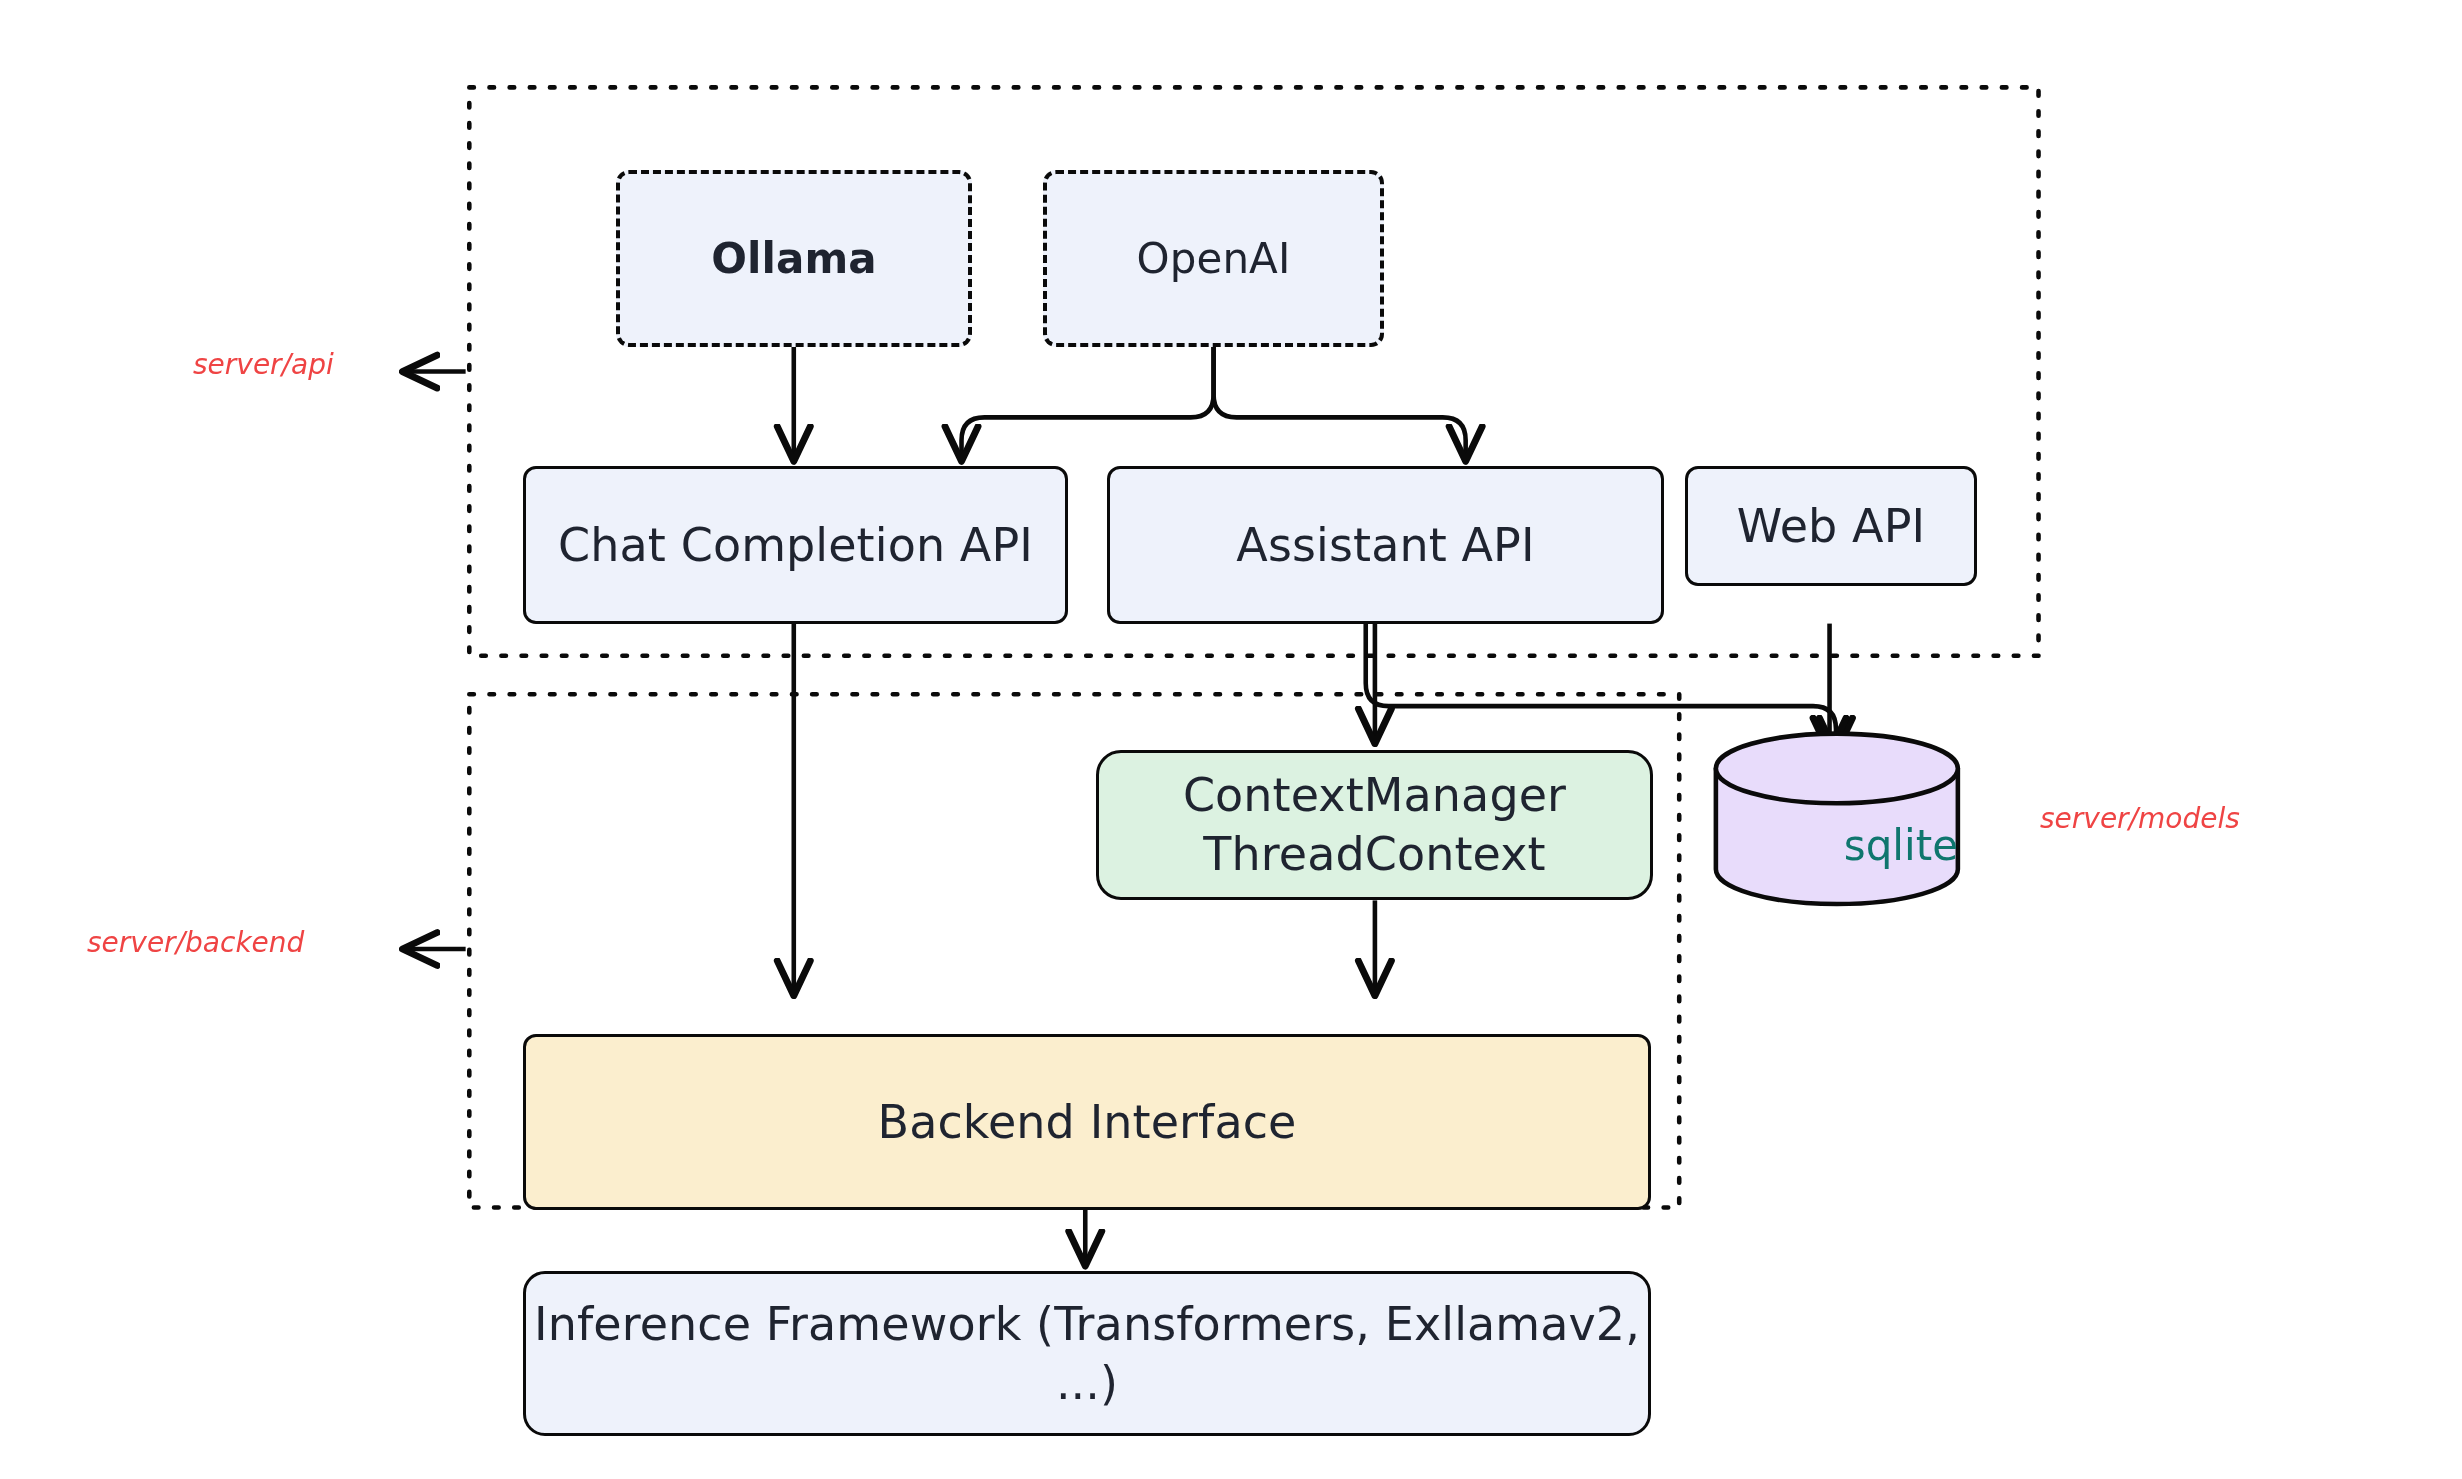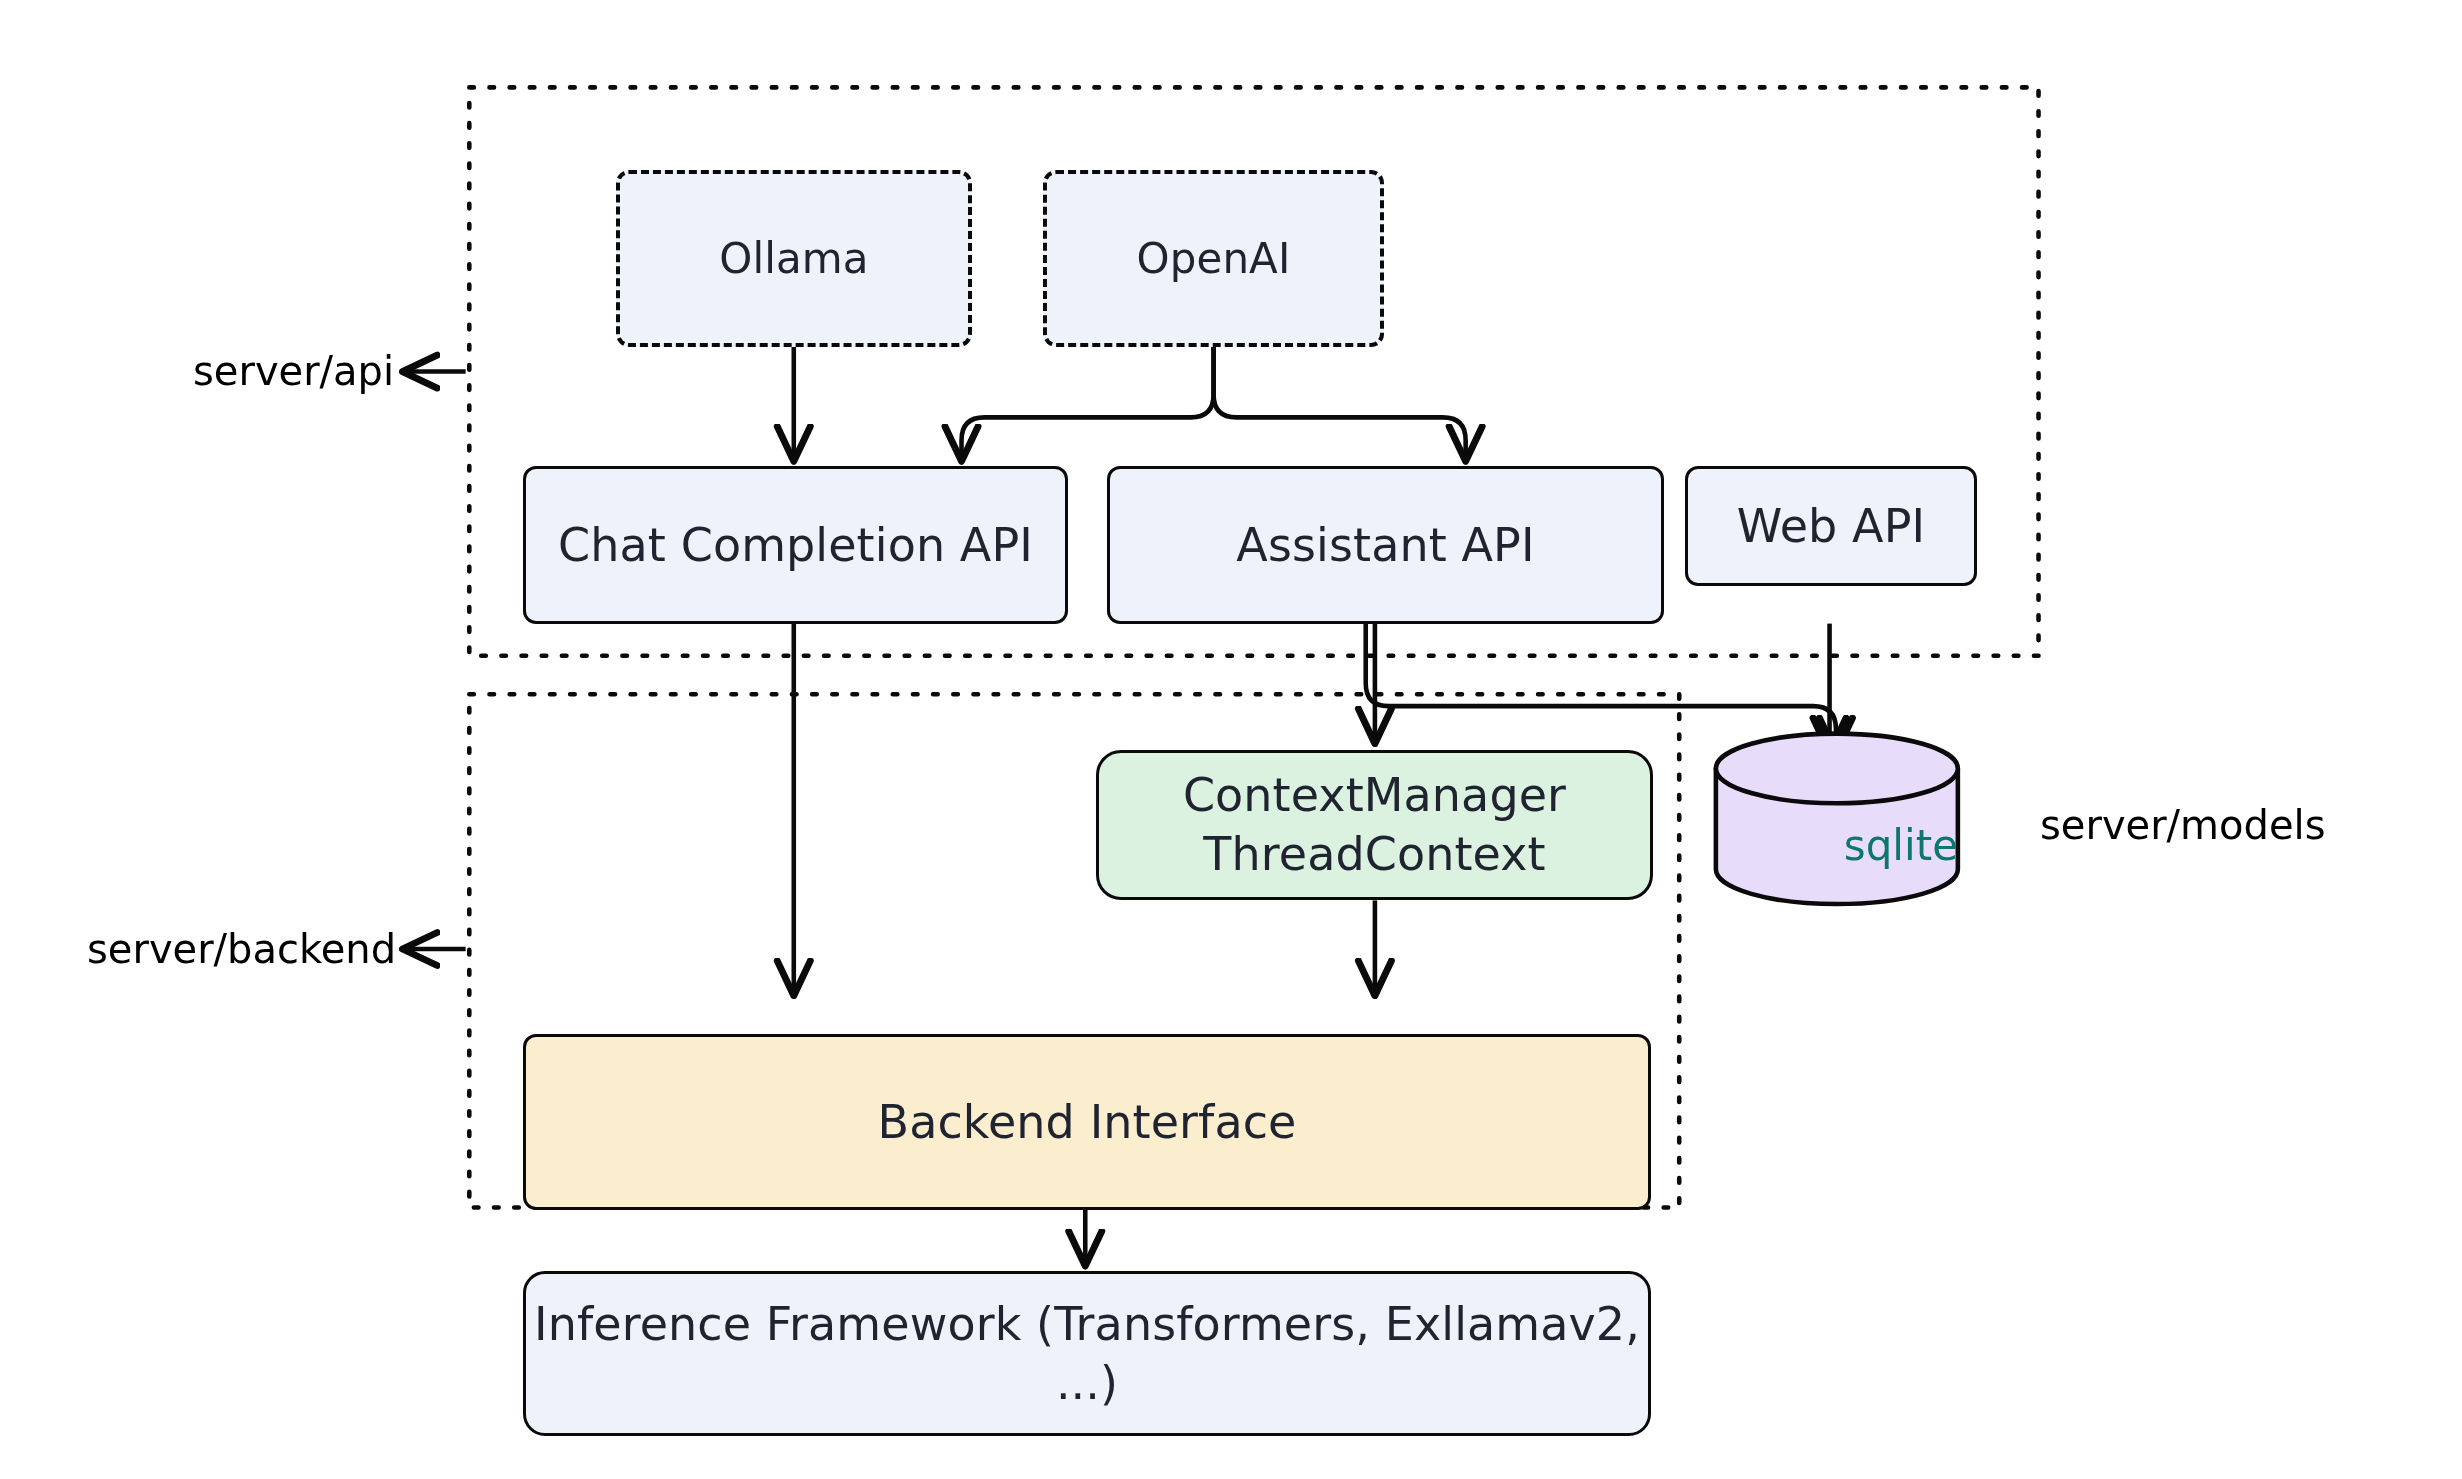--- a/index.html
+++ b/index.html
@@ -46,23 +46,24 @@
     border: 4.6px dashed #0a0a0a;
     border-radius: 13px;
     background: #eef2fb;
     font-size: 42px;
   }
   .fill-blue   { background: #eef2fb; }
   .fill-green  { background: #dcf2e1; border-radius: 25px; }
   .fill-yellow { background: #fbeece; }
   .group-label {
     position: absolute;
-    font-size: 40px;
-    color: #000000;
+    font-size: 28px;
+    color: #ef4444;
     white-space: nowrap;
+    font-style: italic;
   }
   .cyl-label {
     position: absolute;
     font-size: 42px;
     color: #0f766e;
     text-align: right;
     white-space: nowrap;
   }
   .two-line { white-space: pre-line; }
 </style>
@@ -107,21 +108,21 @@
       <ellipse cx="2004" cy="838" rx="132" ry="38" fill="#e8dcfb" stroke="#0a0a0a" stroke-width="5"></ellipse>
     </g>
   </svg>
 
   <div class="group-label" style="left:193px; top:348px;">server/api</div>
 
   <div class="group-label" style="left:87px; top:926px;">server/backend</div>
 
   <div class="group-label" style="left:2040px; top:802px;">server/models</div>
 
-  <div class="node node-dashed fill-blue" style="left:616px; top:170px; width:356px; height:177px;">Ollama</div>
+  <div class="node node-dashed fill-blue" style="left:616px; top:170px; width:356px; height:177px;font-weight:bold;">Ollama</div>
 
   <div class="node node-dashed fill-blue" style="left:1043px; top:170px; width:341px; height:177px;">OpenAI</div>
 
   <div class="node node-solid fill-blue" style="left:523px; top:466px; width:545px; height:158px;">Chat Completion API</div>
 
   <div class="node node-solid fill-blue" style="left:1107px; top:466px; width:557px; height:158px;">Assistant API</div>
 
   <div class="node node-solid fill-blue" style="left:1685px; top:466px; width:292px; height:120px;">Web API</div>
 
   <div class="node node-solid fill-green two-line" style="left:1096px; top:750px; width:557px; height:150px;">ContextManager

